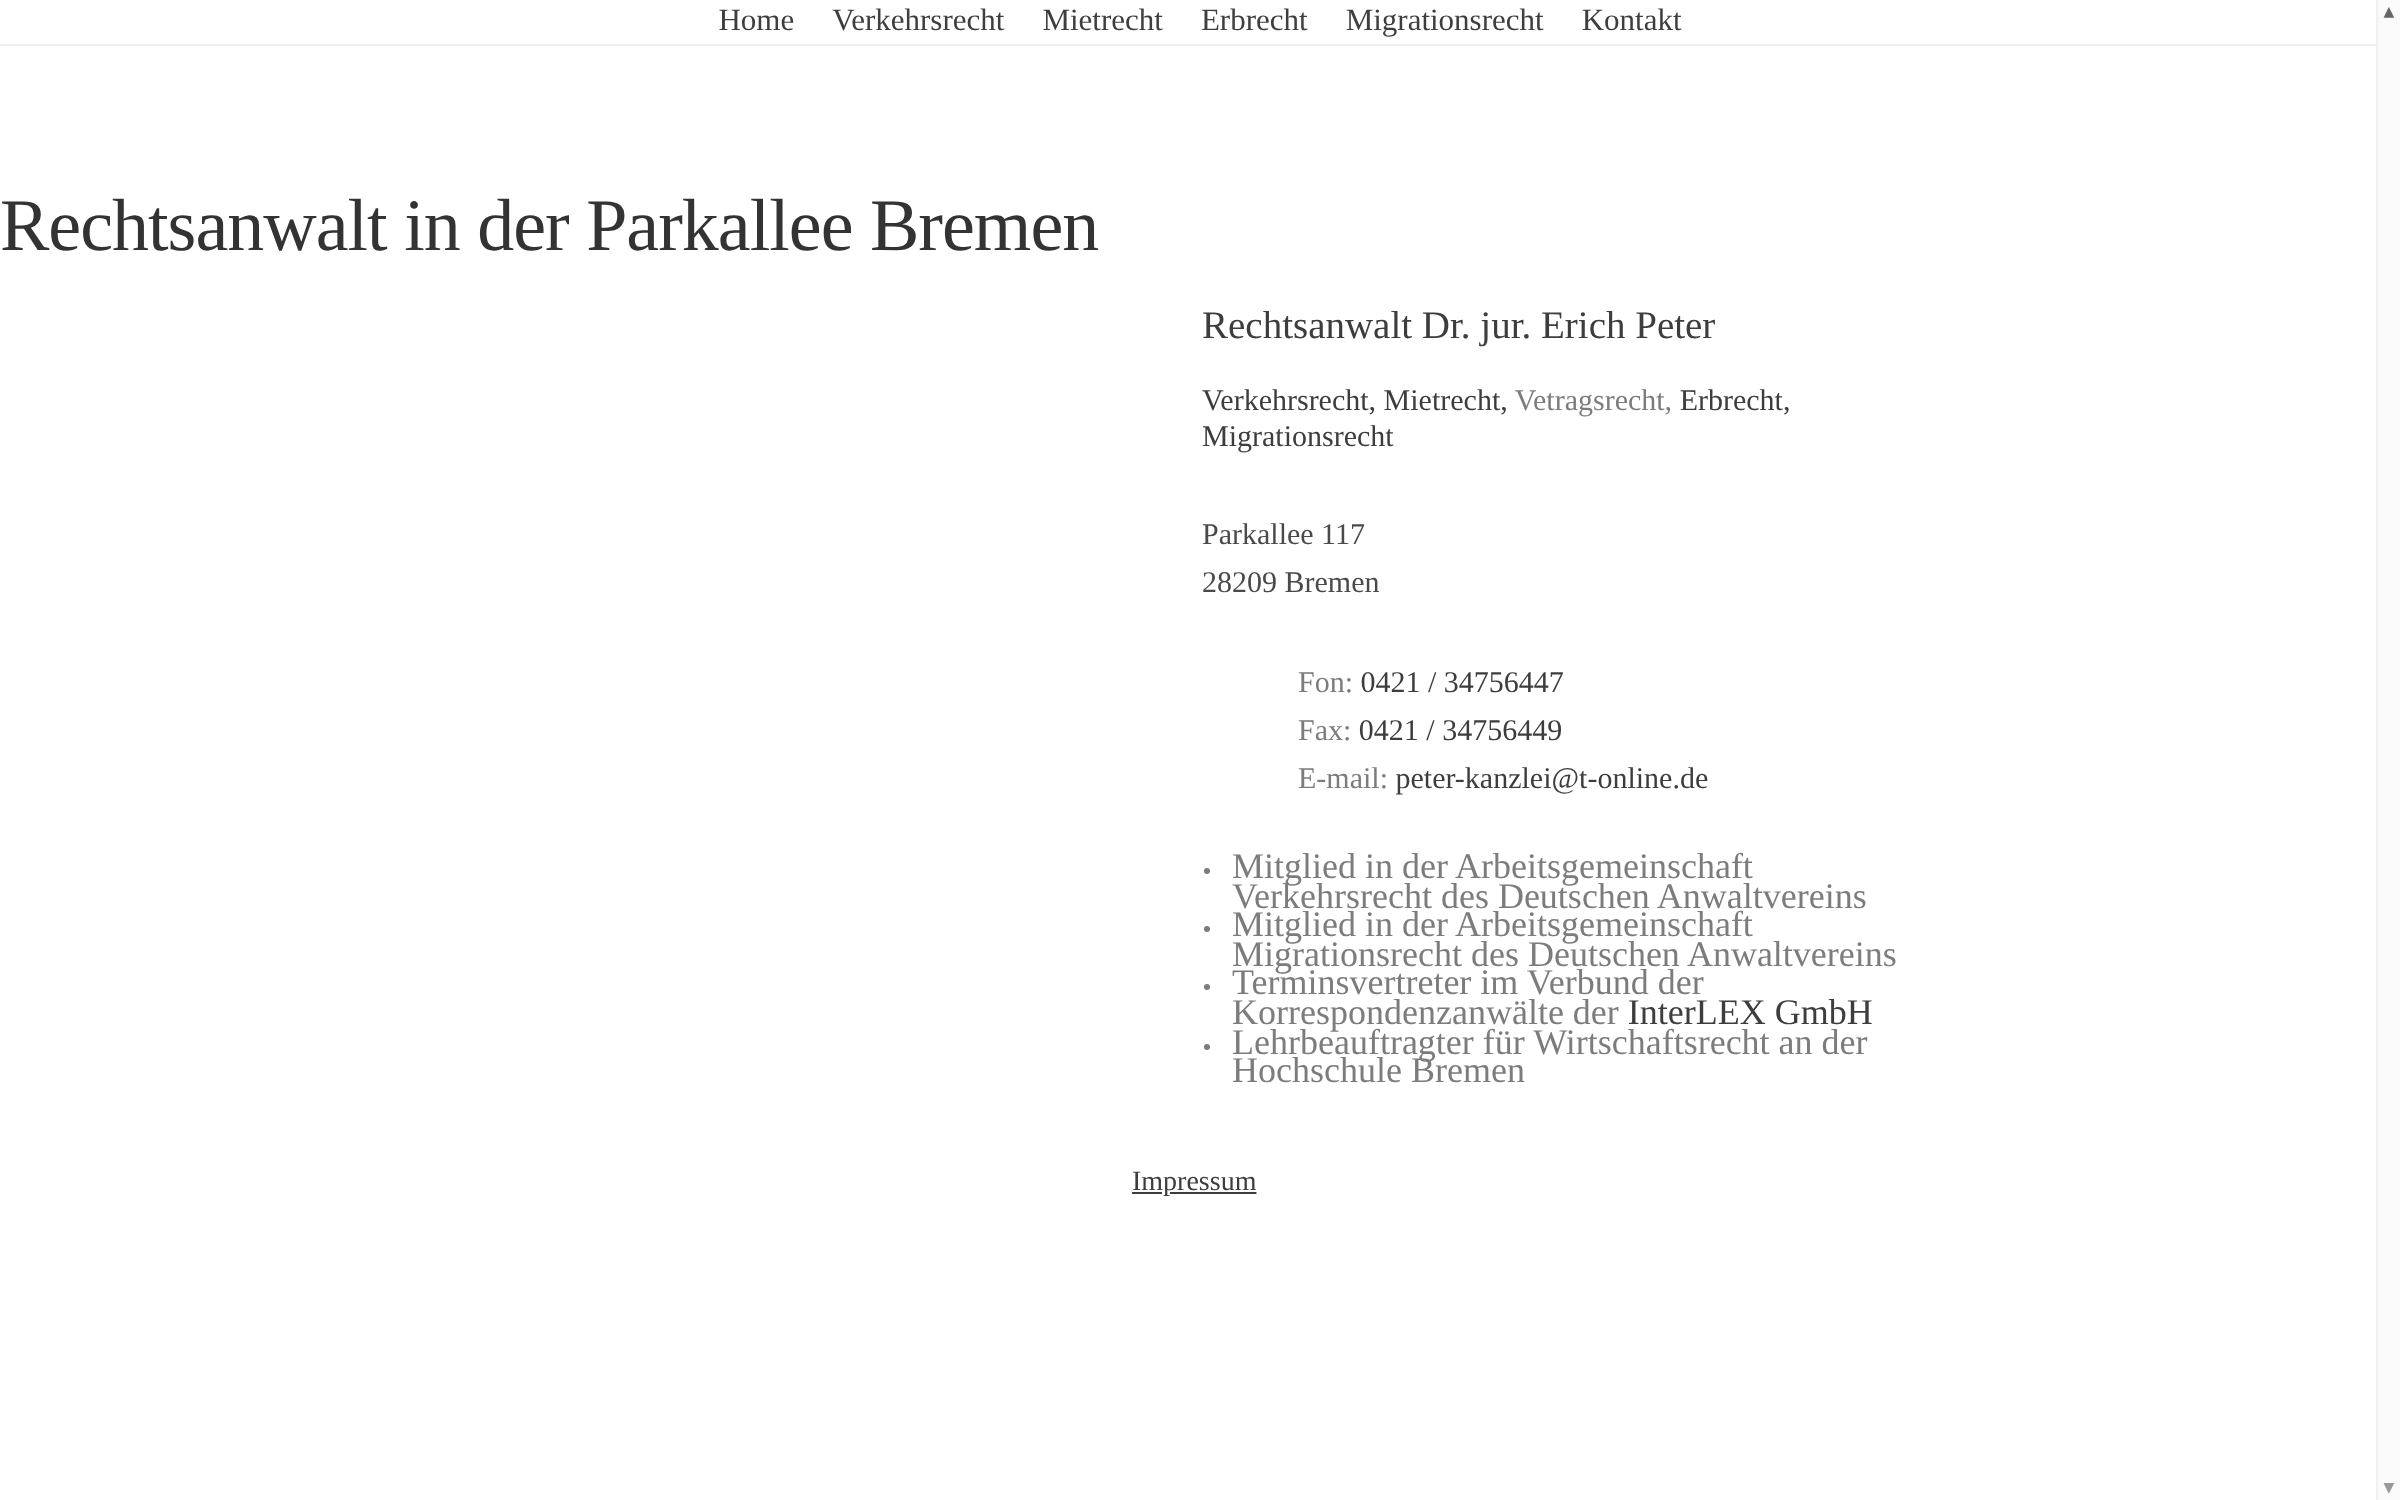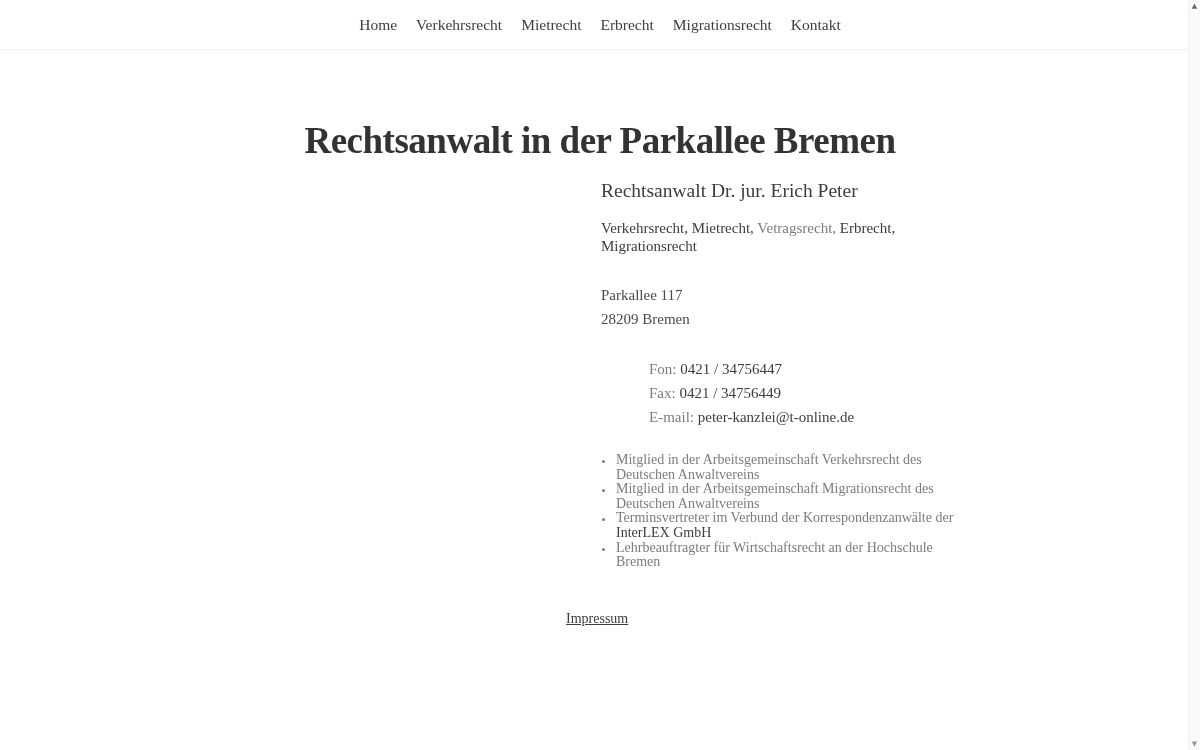--- a/index.html
+++ b/index.html
@@ -8,21 +8,21 @@
     width: 1200px; height: 750px;
     background: #ffffff;
     font-family: "Liberation Serif", serif;
     position: relative;
     overflow: hidden;
     color: #4a4a4a;
   }
 
   
   .site-nav {
-    height: 50px;
+    height: 23px;
     border-bottom: 1px solid #efefef;
     display: flex;
     align-items: center;
     justify-content: center;
     background: #ffffff;
   }
   .site-nav ul {
     list-style: none;
     margin: 0; padding: 0;
     display: flex;
@@ -31,23 +31,23 @@
   .site-nav a {
     text-decoration: none;
     color: #3e3e3e;
     font-size: 15.5px;
     cursor: pointer;
   }
 
   
   h1.page-title {
     margin: 70px 0 0 0;
-    text-align: center;
+    text-align: left;
     font-size: 37px;
-    font-weight: 700;
+    font-weight: 400;
     letter-spacing: -0.5px;
     color: #333333;
     line-height: 1.15;
   }
 
   
   .content-col {
     width: 340px;
     margin: 16px 0 0 601px;
     font-size: 15px;
@@ -70,21 +70,21 @@
   .contact-line { margin: 0 0 6px 0 !important; }
   .contact-line.first { margin-top: 32px !important; }
   .contact-line.last { margin-bottom: 0 !important; }
   .contact-label { color: #7c7c7c; margin-left: 48px; }
   .contact-line a { color: #3d3d3d; text-decoration: none; cursor: pointer; }
 
   ul.member-list {
     margin: 27px 0 0 0;
     padding: 0 0 0 14px;
     width: 370px;
-    font-size: 14px;
+    font-size: 18px;
     line-height: 14.6px;
     color: #7c7c7c;
   }
   ul.member-list li { margin: 0; padding-left: 1px; }
   ul.member-list li::marker { color: #7c7c7c; font-size: 11px; }
   ul.member-list a { color: #3d3d3d; text-decoration: none; cursor: pointer; }
 
   .impressum-line { margin: 40px 0 0 -35px !important; font-size: 14px; }
   .impressum-line a {
     color: #3d3d3d;

